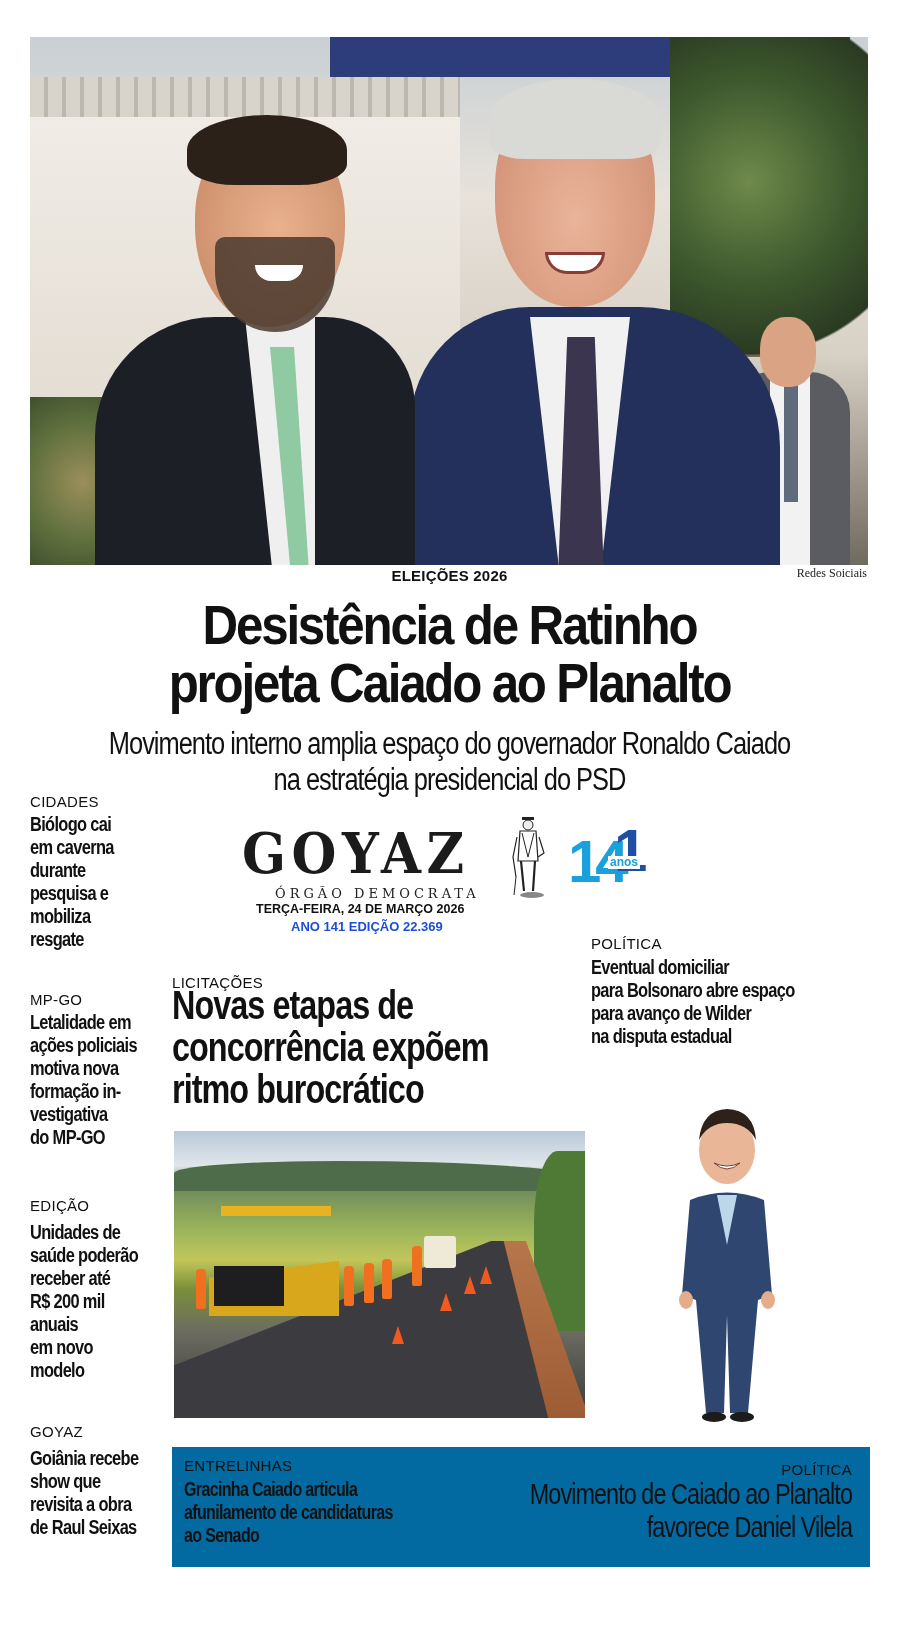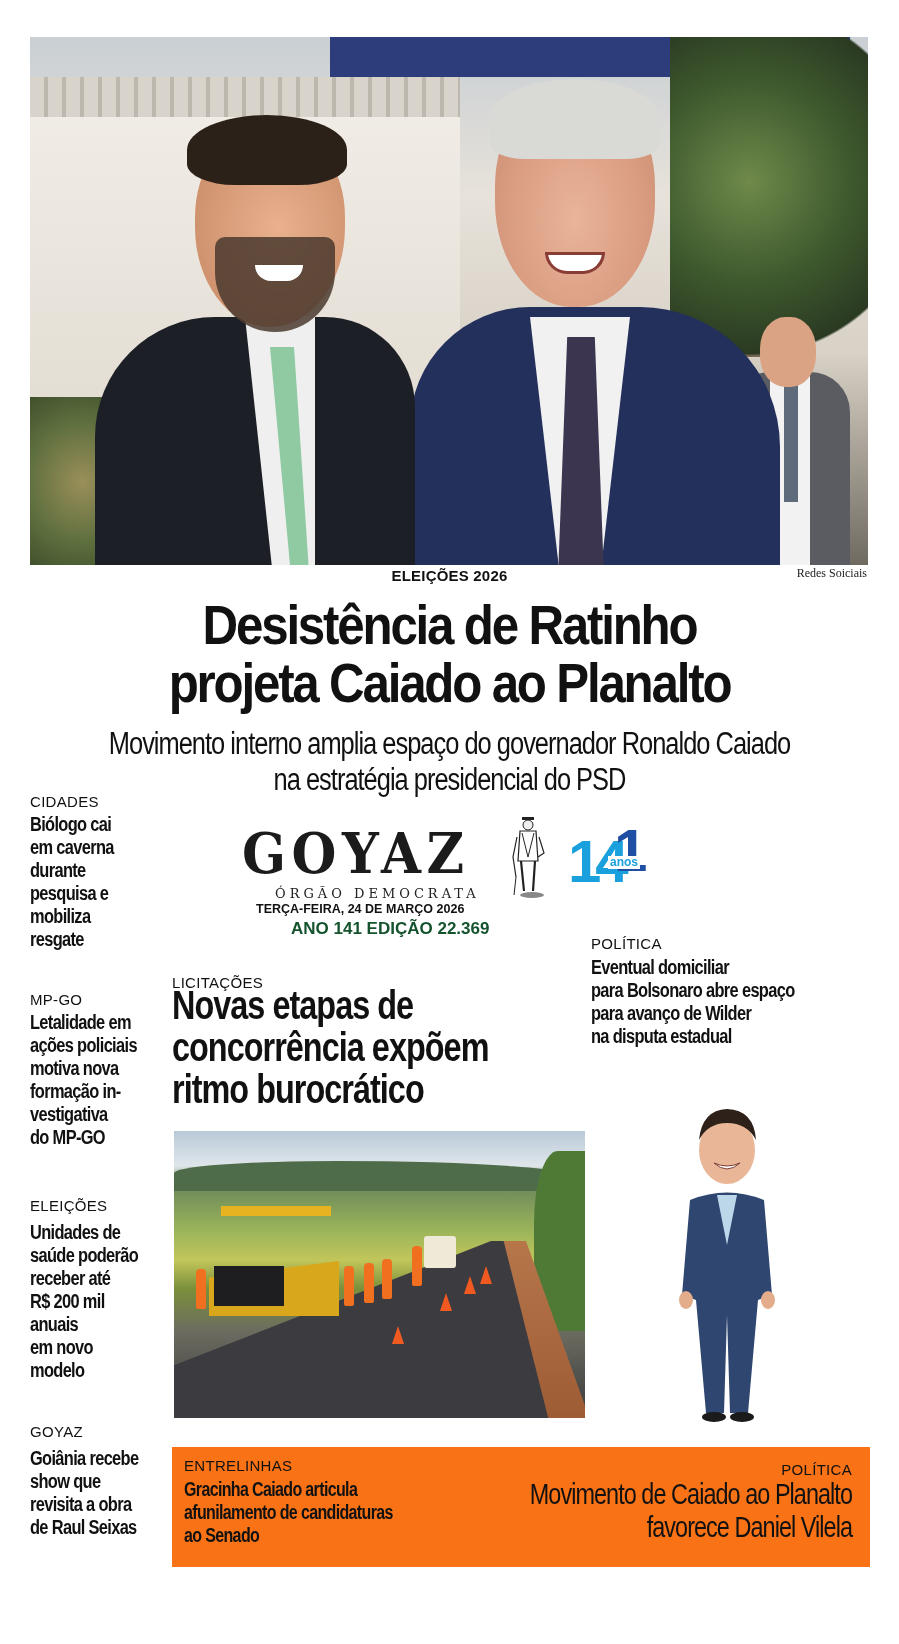--- a/index.html
+++ b/index.html
@@ -91,21 +91,21 @@
     .orgao {
       position: absolute; left: 35px; top: 63px;
       font-family: "DejaVu Serif", serif; font-size: 13px; letter-spacing: 4px; color: #222;
     }
     .dateline {
       position: absolute; left: 16px; top: 79px;
       font-weight: bold; font-size: 12.5px; color: #111;
     }
     .edition {
       position: absolute; left: 51px; top: 96px;
-      font-weight: bold; font-size: 17px; color: #14532d;
+      font-weight: bold; font-size: 13px; color: #1d4ed8;
     }
     .gentleman { position: absolute; left: 268px; top: -6px; width: 40px; height: 82px; }
     .anniv { left: 568px; top: 828px; width: 80px; height: 56px; }
     .anniv .n14 { position: absolute; left: 0; top: -8px; font-weight: bold; font-size: 60px; letter-spacing: -6px; color: #1aa0dd; line-height: 62px; margin-top: 11px; }
     .anniv .n1 { position: absolute; left: 46px; top: -8px; font-weight: bold; font-size: 60px; color: #1e4fa3; line-height: 62px; }
     .anniv .anos { position: absolute; left: 40px; top: 28px; font-weight: bold; font-size: 12px; color: #1aa0dd; background: #fff; padding: 0 2px; line-height: 13px; }
 
     
     .pol-right { left: 591px; top: 935px; width: 290px; }
     .pol-right .kicker { position: absolute; left: 0; top: 0; }
@@ -130,21 +130,21 @@
     .road .paver .body { position:absolute; left:0; top:55px; width:130px; height:55px; background:#d9a71c; clip-path: polygon(0 30%,100% 0,100% 100%,0 100%); }
     .road .paver .hopper { position:absolute; left:5px; top:60px; width:70px; height:40px; background:#1e1e20; }
     .road .worker { position:absolute; width:10px; height:40px; background:#f07020; border-radius:4px 4px 2px 2px; }
     .road .cone { position:absolute; width:0; height:0; border-left:6px solid transparent; border-right:6px solid transparent; border-bottom:18px solid #f05a20; }
     .road .truck { position:absolute; left:250px; top:105px; width:32px; height:32px; background:#efe9d8; border-radius:3px; }
     .road .trees { position:absolute; left:360px; top:20px; width:60px; height:180px; background:#4f7a36; border-radius: 40% 0 0 40%; }
 
     .caricature { left: 672px; top: 1095px; width: 110px; height: 330px; }
 
     
-    .graybox { left: 172px; top: 1447px; width: 698px; height: 120px; background: #f97316; }
+    .graybox { left: 172px; top: 1447px; width: 698px; height: 120px; background: #0369a1; }
     .entre { position: absolute; left: 12px; top: 10px; }
     .entre .kicker { position: absolute; left: 0; top: 0; white-space: nowrap; }
     .entre .condensed { position: absolute; left: 0; top: 21px; width: 330px; font-size: 20px; line-height: 23px; transform: scaleX(0.8); }
     .polb { position: absolute; right: 18px; top: 14px; text-align: right; }
     .polb .kicker { position: absolute; right: 0; top: 0; white-space: nowrap; }
     .polb .light {
       position: absolute; right: 0; top: 16px; width: 480px; text-align: right;
       font-size: 30px; line-height: 33px; letter-spacing: -1.2px; color: #111;
       transform: scaleX(0.78); transform-origin: right top;
     }
@@ -213,21 +213,21 @@
     <div>Letalidade em</div>
     <div>ações policiais</div>
     <div>motiva nova</div>
     <div>formação in-</div>
     <div>vestigativa</div>
     <div>do MP-GO</div>
   </div>
 </div>
 
 <div class="abs left-col" style="top:1197px;">
-  <div class="lc-kick kicker" style="top:0;">ELEIÇÕES</div>
+  <div class="lc-kick kicker" style="top:0;">EDIÇÃO</div>
   <div class="lc-head condensed" style="top:24px;">
     <div>Unidades de</div>
     <div>saúde poderão</div>
     <div>receber até</div>
     <div>R$ 200 mil</div>
     <div>anuais</div>
     <div>em novo</div>
     <div>modelo</div>
   </div>
 </div>

